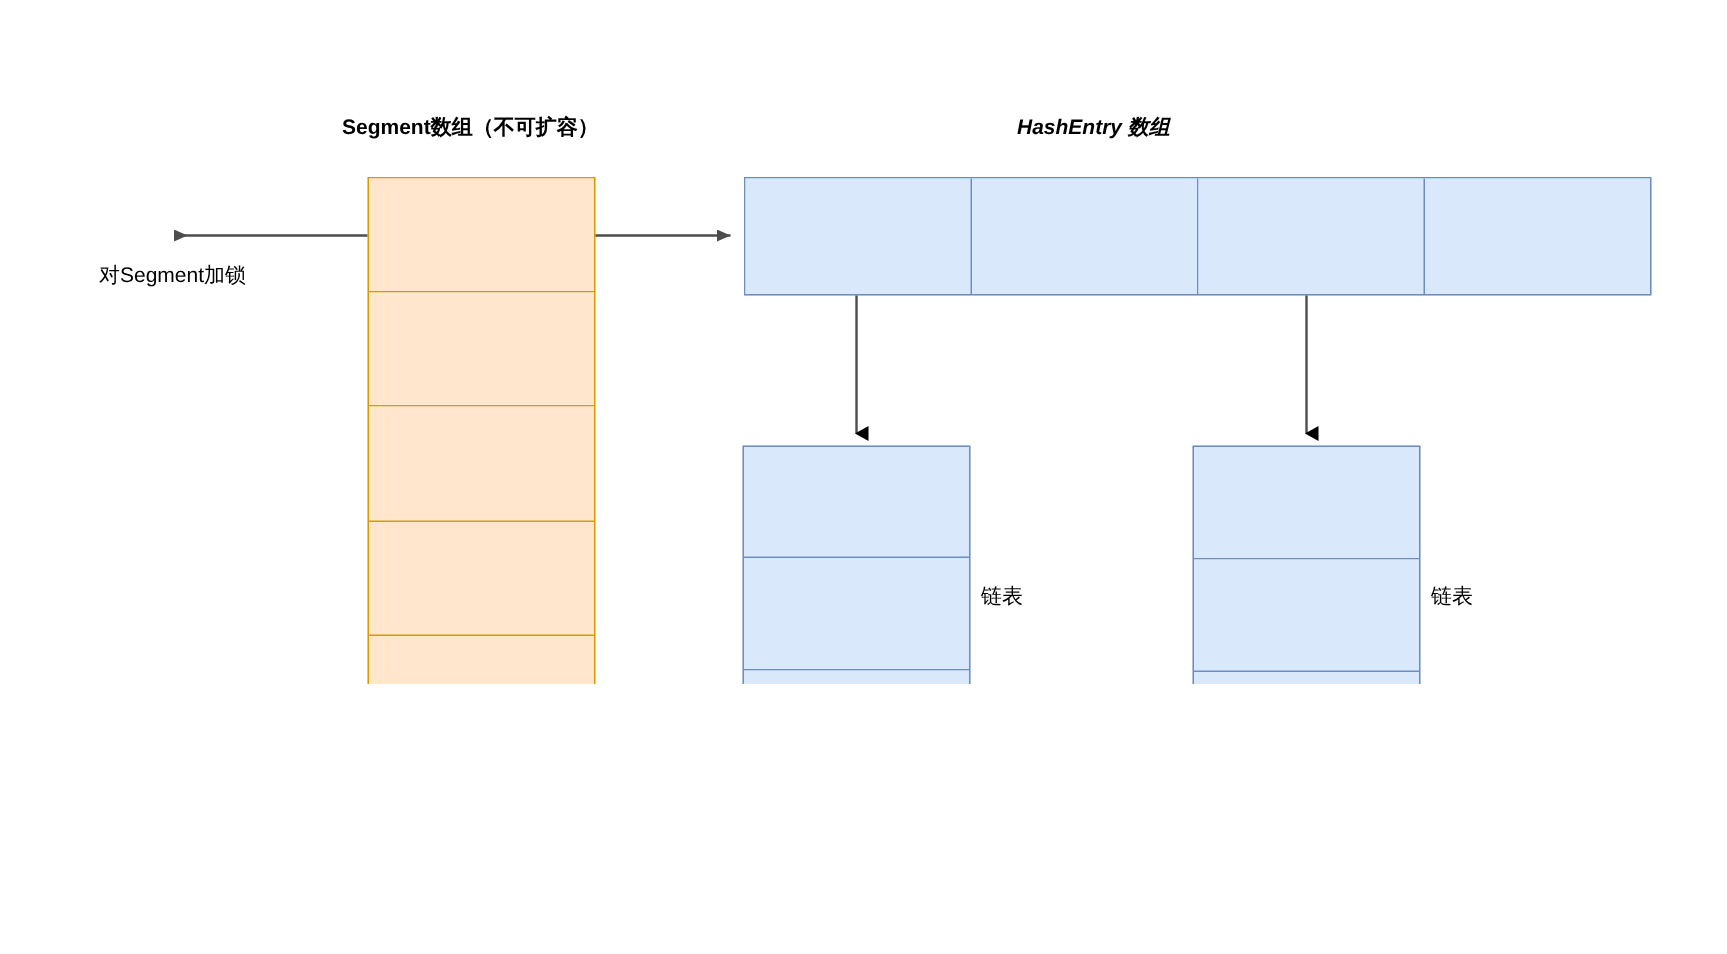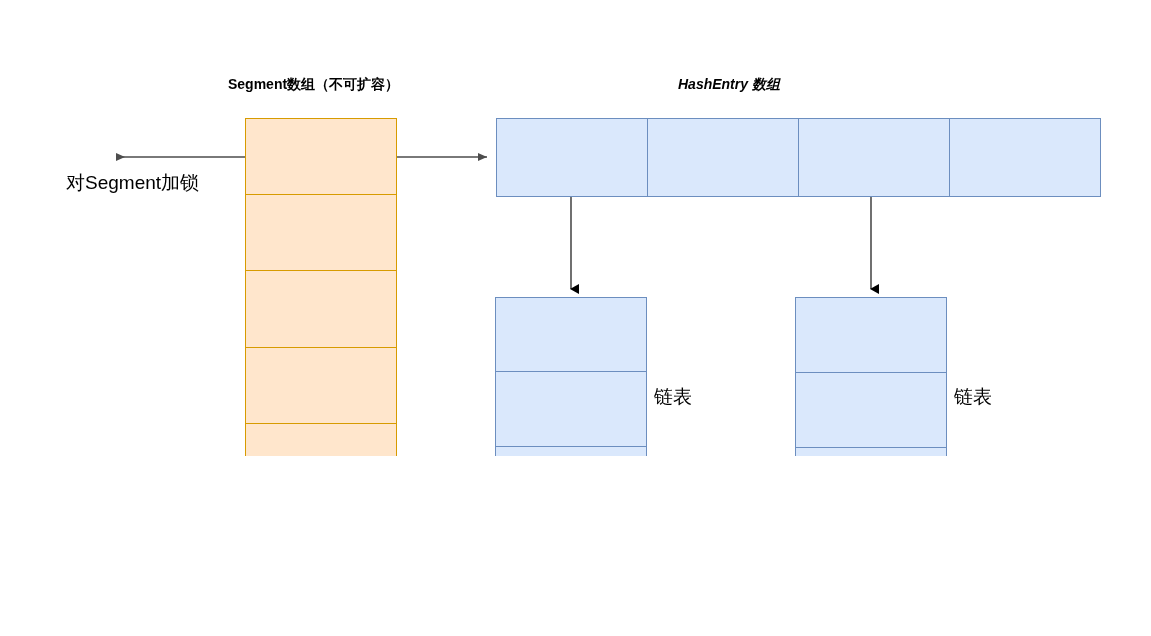--- a/index.html
+++ b/index.html
@@ -23,21 +23,21 @@
   .title {
     position: absolute;
     font-size: 14px;
     font-weight: bold;
     color: #000000;
     white-space: nowrap;
     line-height: 16px;
   }
   .plain-label {
     position: absolute;
-    font-size: 19px;
+    font-size: 14px;
     font-weight: normal;
     color: #000000;
     white-space: nowrap;
     line-height: 16px;
   }
 
   
   .array {
     position: absolute;
     box-sizing: border-box;

